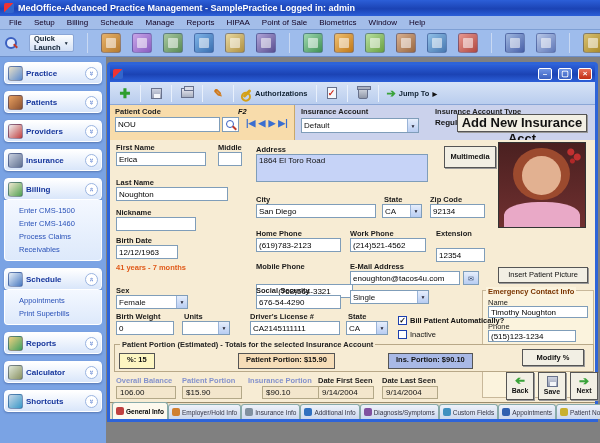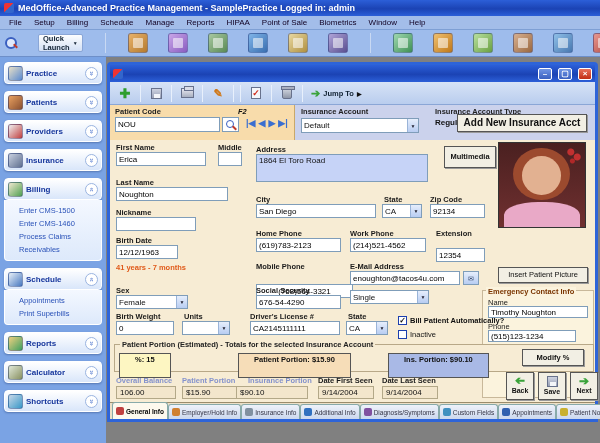--- a/index.html
+++ b/index.html
@@ -8,21 +8,21 @@
 
   
   .titlebar { position:absolute; left:0; top:0; width:600px; height:16px;
     background:linear-gradient(180deg,#2c5fd8 0%,#1b43b4 55%,#2c5fd8 100%);
     color:#fff; font-weight:bold; font-size:9px; display:flex; align-items:center; gap:4px; padding:0 4px; }
   .appicon { width:10px; height:10px; background:linear-gradient(135deg,#e33 50%,#36c 50%); border-radius:2px; flex:none; }
   .menubar { position:absolute; left:0; top:16px; width:600px; height:14px; background:#a3bde9;
     display:flex; align-items:center; gap:2px; padding:0 4px; border-bottom:1px solid #7e9fd4; }
   .menubar span { padding:1px 5px; font-size:8px; color:#102; cursor:default; }
   .toolbar { position:absolute; left:0; top:30px; width:600px; height:27px; background:#9ebcec;
-    display:flex; align-items:center; gap:20px; padding:0 4px; border-bottom:1px solid #6d8fc9; }
+    display:flex; align-items:center; gap:11px; padding:0 4px; border-bottom:1px solid #6d8fc9; }
   .mag { width:14px; height:14px; position:relative; flex:none; }
   .mag::before { content:""; position:absolute; left:1px; top:1px; width:8px; height:8px; border:2px solid #3a5fc0; border-radius:50%; background:#dfe9fb; }
   .mag::after { content:""; position:absolute; left:9px; top:9px; width:5px; height:2px; background:#c03a2a; transform:rotate(45deg); }
   .ql { height:18px; background:linear-gradient(#fdfefe,#d3e0f5); border:1px solid #8aa6d6; border-radius:2px;
     display:flex; align-items:center; gap:3px; padding:0 4px; font-size:7.5px; font-weight:bold; color:#123; }
   .tsep { width:1px; height:20px; background:#7e9cd2; border-right:1px solid #c9d9f3; margin:0 2px; flex:none; }
   .ti { width:20px; height:20px; border-radius:3px; border:1px solid rgba(60,80,140,.45); flex:none; position:relative; }
   .ti::after { content:""; position:absolute; left:4px; top:4px; right:4px; bottom:4px; background:rgba(255,255,255,.55); border-radius:1px; }
   .c1{background:linear-gradient(135deg,#e8b26a,#b57a2e);} .c2{background:linear-gradient(135deg,#c9a6e8,#8a5cc0);}
   .c3{background:linear-gradient(135deg,#a8c8a0,#5a8a55);} .c4{background:linear-gradient(135deg,#7fb4e8,#3a6fb0);}
@@ -89,21 +89,21 @@
   .code-input { position:absolute; left:5px; top:12px; width:105px; height:15px; border:1px solid #7f9db9; font-size:8px; padding:0 2px; font-family:inherit; }
   .searchbtn { position:absolute; left:112px; top:12px; width:17px; height:15px; background:#fff; border:1px solid #7f9db9; cursor:pointer; }
   .searchbtn::before { content:""; position:absolute; left:3px; top:2px; width:6px; height:6px; border:1.5px solid #3a5fc0; border-radius:50%; }
   .searchbtn::after { content:""; position:absolute; left:9px; top:9px; width:5px; height:2px; background:#c03a2a; transform:rotate(45deg); }
   .nav { position:absolute; left:136px; top:13px; display:flex; gap:3px; color:#3a6ed0; font-size:9px; font-weight:bold; }
   .nav span { cursor:pointer; }
   .ins-dd { position:absolute; left:6px; top:13px; width:118px; height:15px; background:#fff; border:1px solid #7f9db9;
     display:flex; align-items:center; justify-content:space-between; padding-left:2px; font-size:8px; }
   .ins-type { position:absolute; left:140px; top:13px; font-weight:bold; font-size:8px; }
   .addins { position:absolute; right:8px; top:9px; width:130px; height:18px; background:#f2efe4; border:1px solid #555;
-    box-shadow:1px 1px 0 #999; font-size:10px; font-weight:bold; text-align:center; line-height:16px; cursor:pointer; }
+    box-shadow:1px 1px 0 #999; font-size:13px; font-weight:bold; text-align:center; line-height:16px; cursor:pointer; }
 
   .form { position:relative; width:100%; height:260px; background:#f7ecd4; }
   .lbl { position:absolute; font-size:7.5px; font-weight:bold; color:#1a1a1a; white-space:nowrap; }
   .fld { position:absolute; background:#fff; border:1px solid #7f9db9; font-size:8px; height:14px; padding:0 2px; font-family:inherit; }
   .area { position:absolute; background:#c6d3f7; border:1px solid #7f9db9; font-size:8px; padding:1px 2px; }
   .dd { position:absolute; background:#fff; border:1px solid #7f9db9; height:14px; display:flex; align-items:center;
     justify-content:space-between; padding-left:2px; font-size:8px; cursor:pointer; }
   .ddb { width:11px; height:100%; background:linear-gradient(#e6eefc,#b8cdf2); border-left:1px solid #9ab4d8;
     font-size:5px; color:#223; display:flex; align-items:center; justify-content:center; }
   .age { position:absolute; color:#e05a1a; font-weight:bold; font-size:7.5px; }
@@ -113,21 +113,21 @@
   .photo .hair { position:absolute; left:16%; top:6%; width:66%; height:62%; border-radius:50%; background:#9c4a2e; }
   .photo .face { position:absolute; left:27%; top:16%; width:45%; height:46%; border-radius:50%; background:#e2b191; }
   .photo .shirt { position:absolute; left:6%; bottom:-4%; width:88%; height:34%; border-radius:45% 45% 0 0; background:#e9a9c7; }
   .photo .flower { position:absolute; right:4%; top:4%; width:16px; height:20px; background:radial-gradient(circle at 30% 30%,#c03030 3px,transparent 4px),radial-gradient(circle at 70% 55%,#c03030 3px,transparent 4px),radial-gradient(circle at 40% 75%,#b02828 2px,transparent 3px); }
   .mailbtn { position:absolute; width:16px; height:14px; background:linear-gradient(#e6eefc,#b8cdf2); border:1px solid #7f9db9; font-size:7px; text-align:center; line-height:13px; color:#346; cursor:pointer; }
   .cb { position:absolute; width:9px; height:9px; background:#fff; border:1px solid #1c3fae; font-size:8px; line-height:8px;
     text-align:center; color:#111; font-weight:bold; cursor:pointer; }
   .cblbl { position:absolute; font-size:7.5px; font-weight:bold; }
   .group { position:absolute; border:1px solid #c8b89a; background:#fbf3dd; }
   .gtitle { position:absolute; font-size:7.5px; font-weight:bold; color:#7a3500; background:inherit; padding:0 2px; }
-  .pbox { position:absolute; border:1px solid #555; height:25px; font-size:7.5px; font-weight:bold; line-height:11px; padding:0 15px; }
+  .pbox { position:absolute; border:1px solid #555; height:16px; font-size:7.5px; font-weight:bold; line-height:11px; padding:0 7px; }
   .tlbl { position:absolute; font-size:7.5px; font-weight:bold; color:#8492cc; white-space:nowrap; }
   .tval { position:absolute; background:#f3e6cc; border:1px solid #b3a888; font-size:8px; height:13px; line-height:11px; padding:0 3px; }
   .navbtn { position:absolute; width:28px; height:28px; background:#f2efe4; border:1px solid #555; box-shadow:1px 1px 0 #999;
     font-size:7px; font-weight:bold; text-align:center; cursor:pointer; padding-top:2px; }
   .navbtn .ga { color:#3aa33a; font-size:12px; display:block; line-height:12px; }
   .navbtn .fl { margin:1px auto 0; }
 
   .tabs { position:absolute; left:0; bottom:0; width:100%; height:17px; background:#ece0c8; border-top:1px solid #9a8c6c;
     display:flex; align-items:flex-end; padding-left:2px; }
   .tab { height:15px; background:linear-gradient(#eef2fa,#ccd8ee); border:1px solid #8aa; border-bottom:none;
@@ -285,20 +285,24 @@
       </span>
     <span class="dsep"></span>
     <span class="db">
         <span class="printer"></span>
       </span>
     <span class="dsep"></span>
     <span class="db">
         <span class="pencil">✎</span>
       </span>
     <span class="dsep"></span>
+    <span class="db">
+      <span class="wrench"></span>
+      <span>Authorizations</span>
+    </span>
     <span class="dsep"></span>
     <span class="db">
         <span class="clip">✓</span>
       </span>
     <span class="dsep"></span>
     <span class="db">
         <span class="trash"></span>
       </span>
     <span class="dsep"></span>
     <span class="db">
@@ -430,21 +434,21 @@
     <span class="pbox" style="left:9px;top:213px;background:#fdf6c2">%: 15</span>
     <span class="pbox" style="left:128px;top:213px;background:#f6ddb8">Patient Portion: $15.90</span>
     <span class="pbox" style="left:278px;top:213px;background:#a9b9e6">Ins. Portion: $90.10</span>
     <span class="btn" style="left:412px;top:209px;width:62px;height:17px;line-height:15px;font-weight:bold"><span>Modify %</span></span>
 
     <span class="tlbl" style="left:6px;top:236px">Overall Balance</span>
     <span class="tval" style="left:6px;top:246px;width:60px">106.00</span>
     <span class="tlbl" style="left:72px;top:236px">Patient Portion</span>
     <span class="tval" style="left:72px;top:246px;width:60px">$15.90</span>
     <span class="tlbl" style="left:138px;top:236px">Insurance Portion</span>
-    <span class="tval" style="left:126px;top:246px;width:72px">$90.10</span>
+    <span class="tval" style="left:152px;top:246px;width:72px">$90.10</span>
     <span class="lbl" style="left:208px;top:236px">Date First Seen</span>
     <span class="tval" style="left:208px;top:246px;width:56px">9/14/2004</span>
     <span class="lbl" style="left:272px;top:236px">Date Last Seen</span>
     <span class="tval" style="left:272px;top:246px;width:56px">9/14/2004</span>
 
     <span class="navbtn" style="left:396px;top:232px"><span class="ga" style="display:inline-block;transform:rotate(180deg)">➔</span><br><span>Back</span></span>
     <span class="navbtn" style="left:428px;top:232px"><span class="floppy fl" style="display:inline-block"></span><br><span>Save</span></span>
     <span class="navbtn" style="left:460px;top:232px"><span class="ga">➔</span><span>Next</span></span>
   </div>
 

